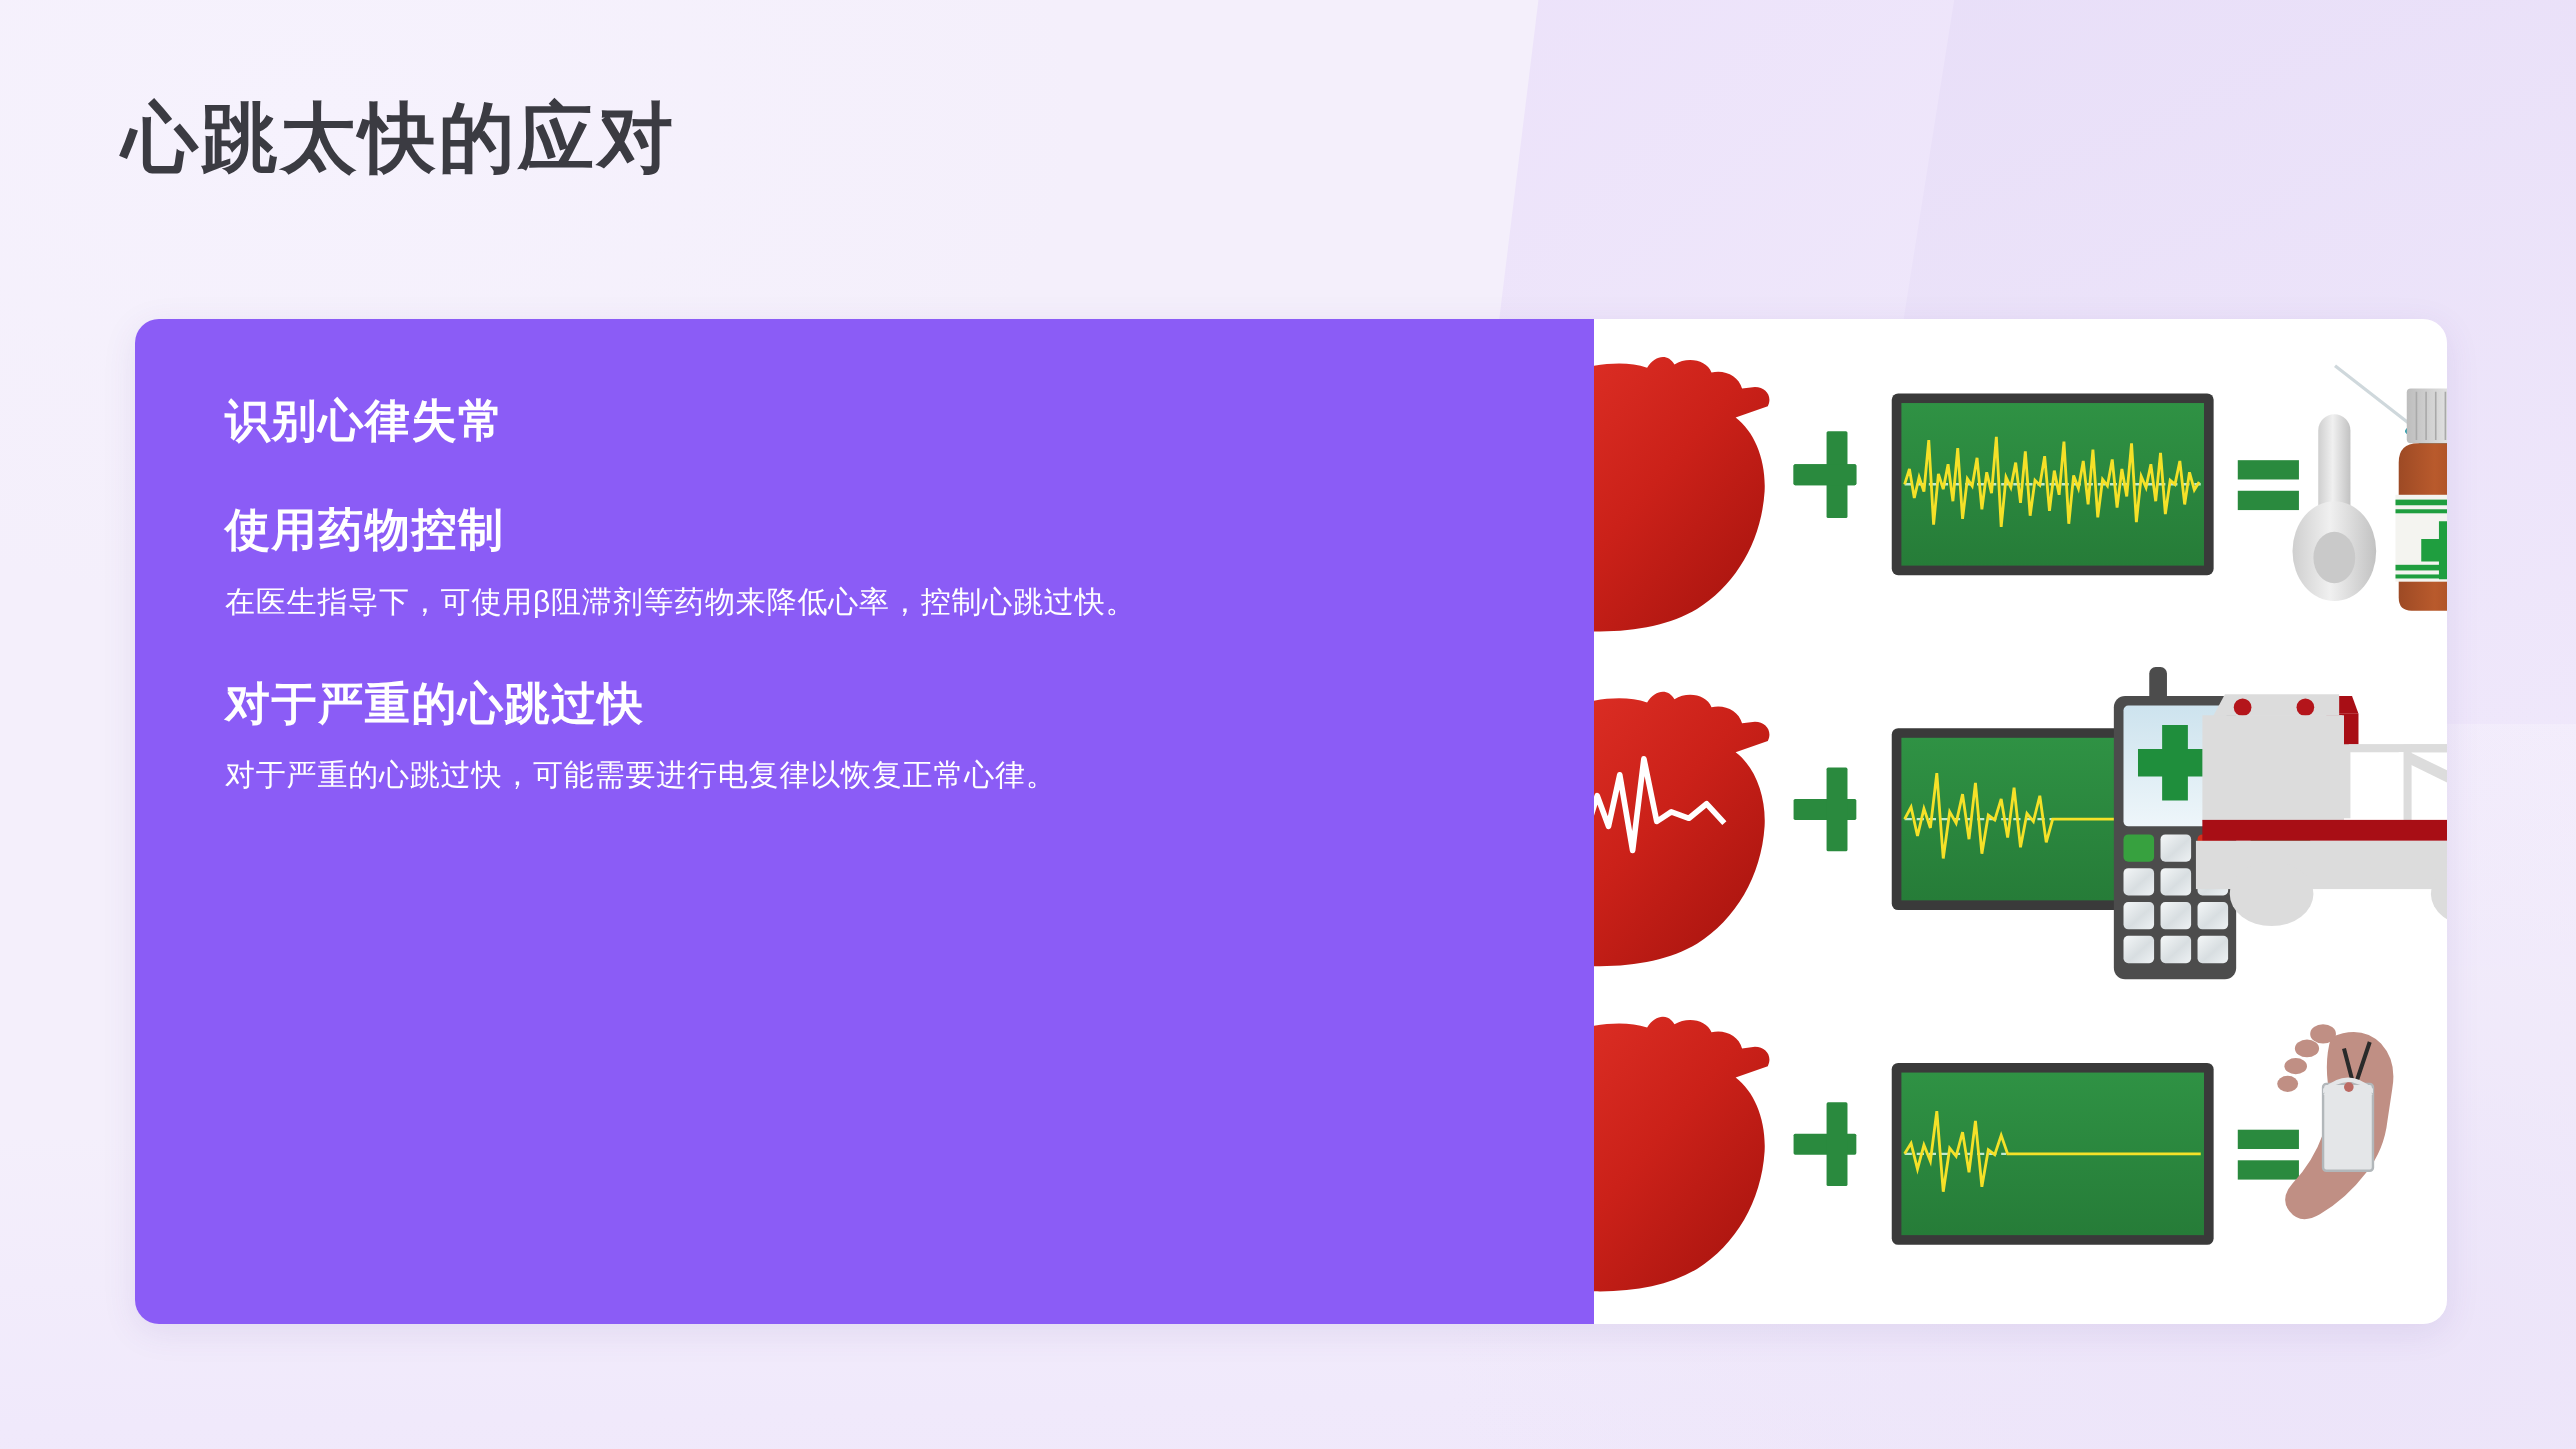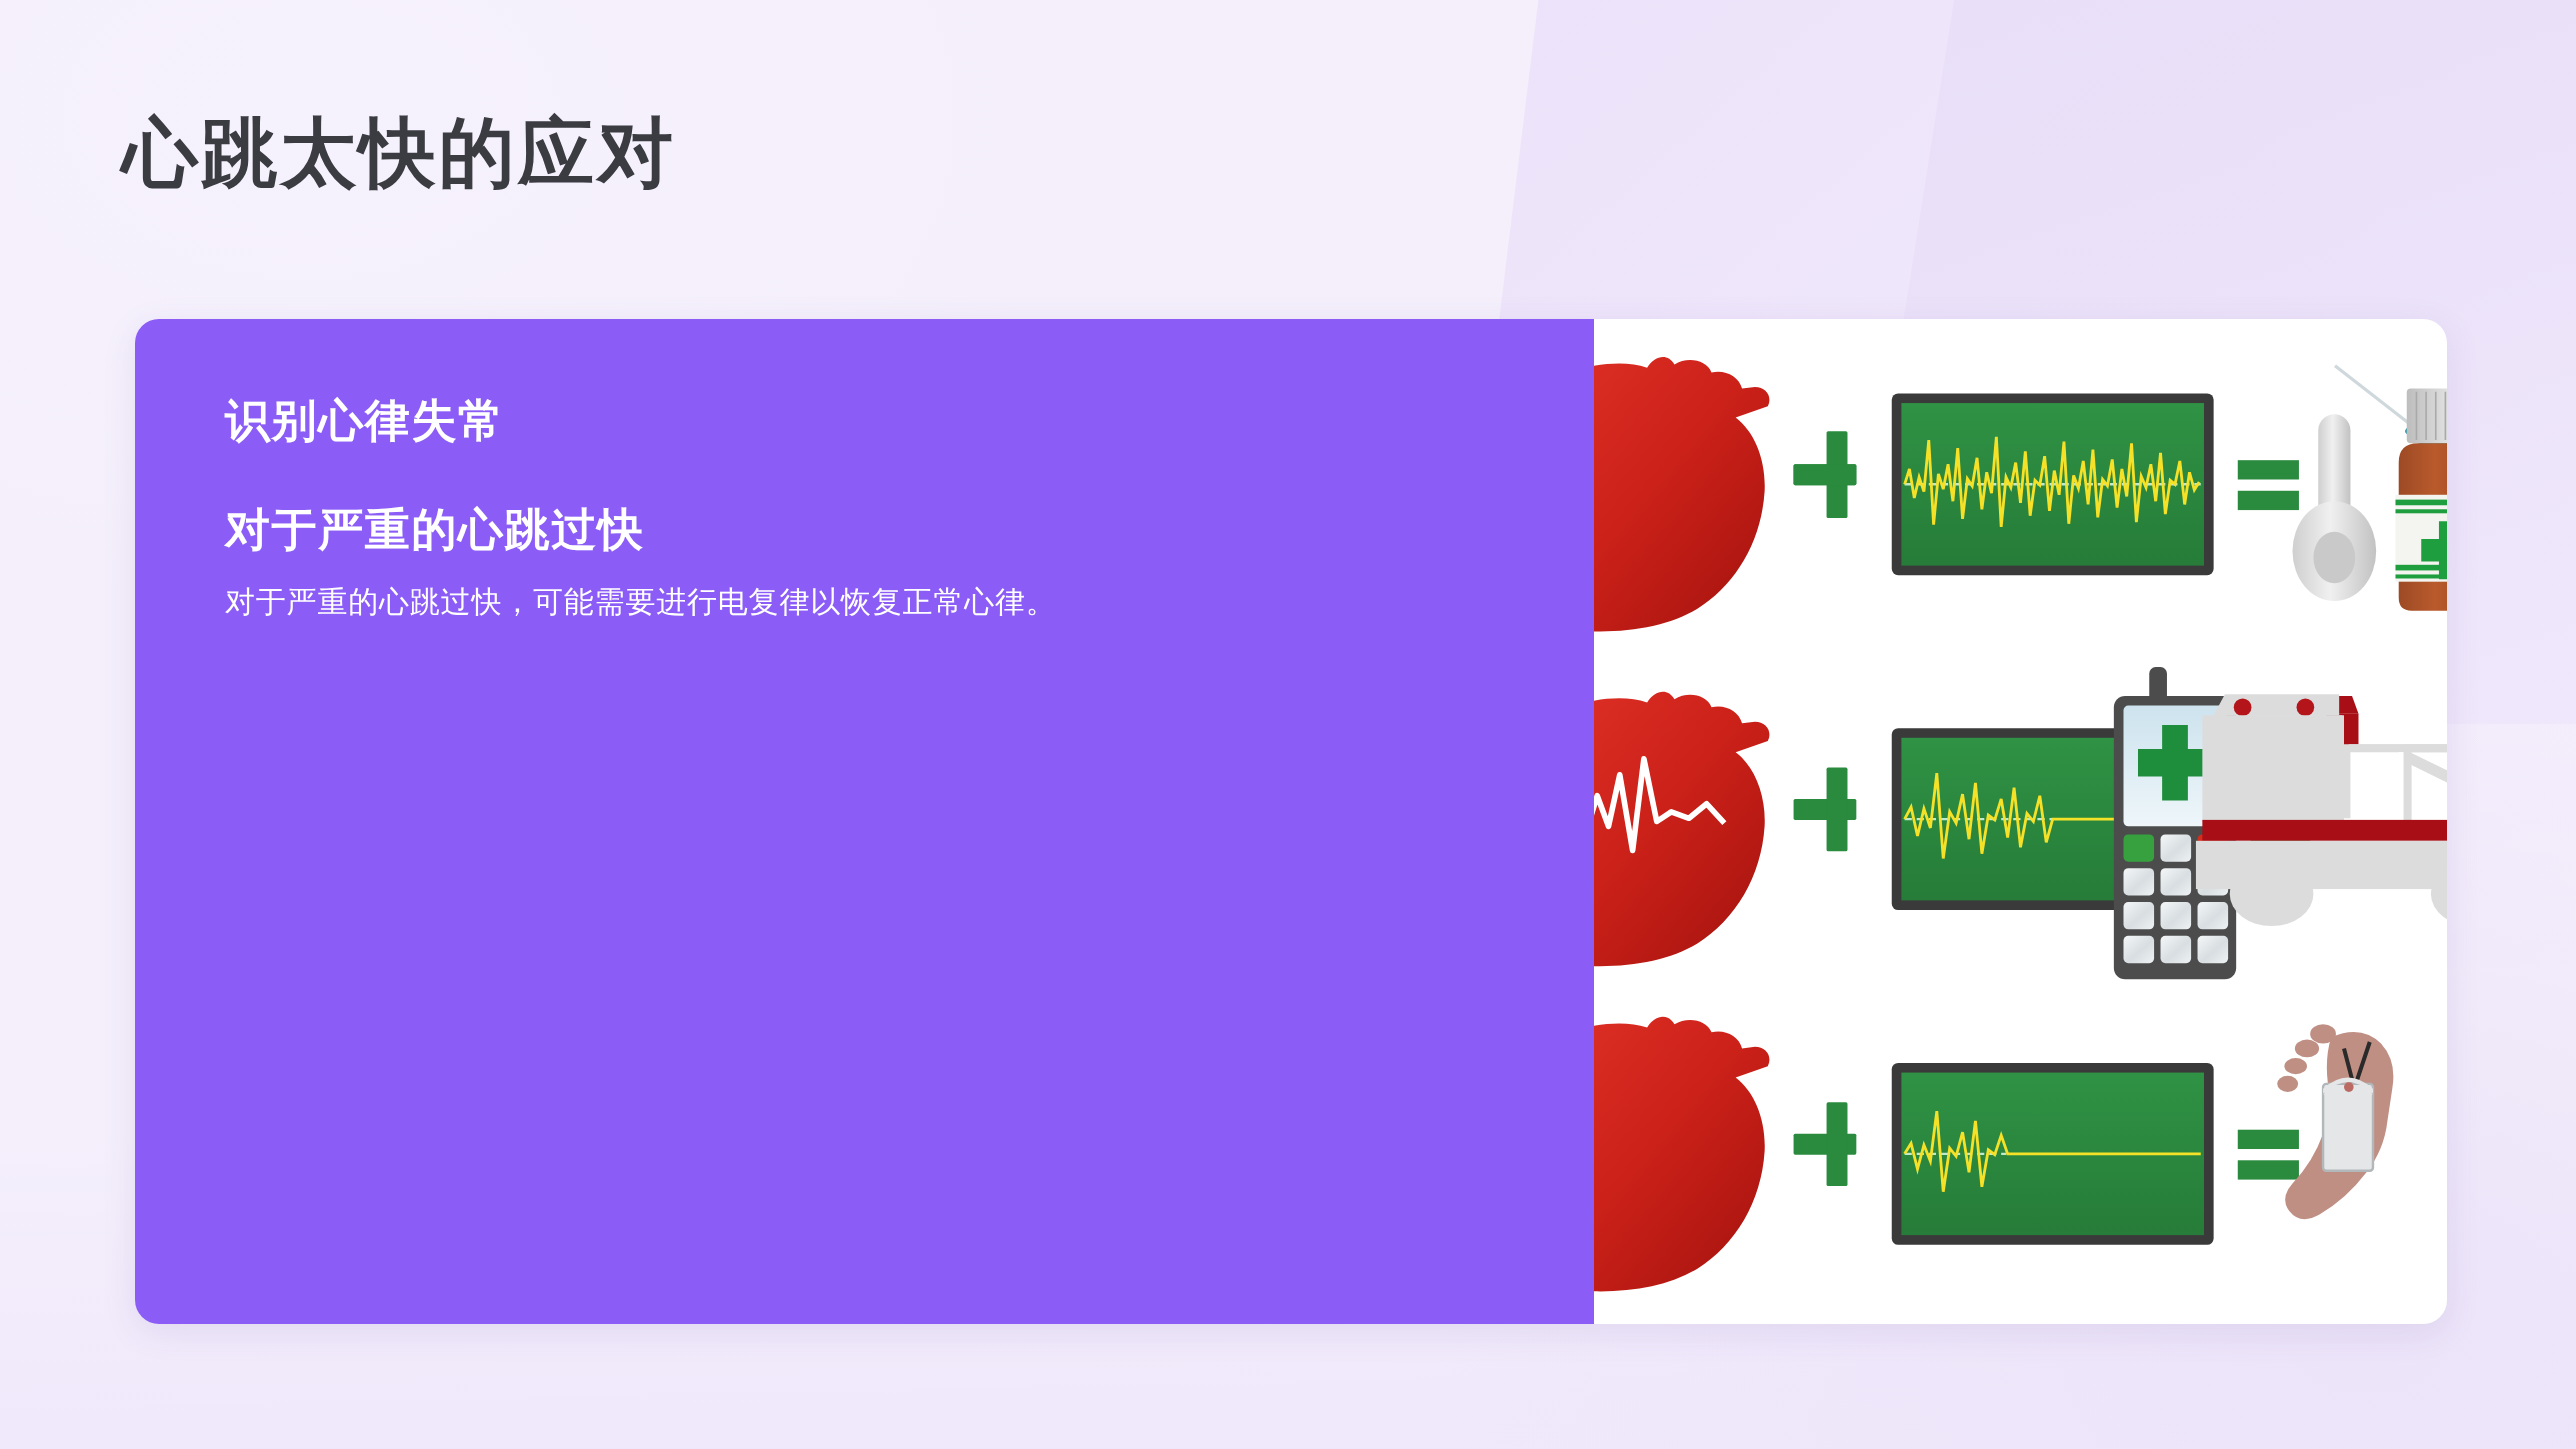--- a/index.html
+++ b/index.html
@@ -33,21 +33,21 @@
   }
   .bg-wash {
     position:absolute; inset:0;
     background:
       radial-gradient(1127px 725px at 12% 8%, #f6f2fd 0%, rgba(246,242,253,0) 70%),
       radial-gradient(1288px 886px at 92% 92%, #ece4f9 0%, rgba(236,228,249,0) 72%);
   }
 
   
   #page-title {
-    position:absolute; left:122px; top:111px;
+    position:absolute; left:122px; top:96px;
     font-size:76px; font-weight:700; color:#3b3b42;
     letter-spacing:3.2px; line-height:1.1;
     white-space:nowrap;
   }
 
   
   #content-card {
     position:absolute; left:135px; top:319px;
     width:2312px; height:1005px;
     border-radius:24px;
@@ -91,20 +91,24 @@
 <div id="page-title">心跳太快的应对</div>
 
 <div id="content-card">
 
   <div id="text-panel">
 
     <div class="feature-block">
       <div class="feature-heading">识别心律失常</div>
     </div>
 
+    <div class="feature-block">
+      <div class="feature-heading">使用药物控制</div>
+      <div class="feature-body">在医生指导下，可使用β阻滞剂等药物来降低心率，控制心跳过快。</div>
+    </div>
 
     <div class="feature-block">
       <div class="feature-heading">对于严重的心跳过快</div>
       <div class="feature-body">对于严重的心跳过快，可能需要进行电复律以恢复正常心律。</div>
     </div>
 
   </div>
 
   <div id="illustration-panel">
 

